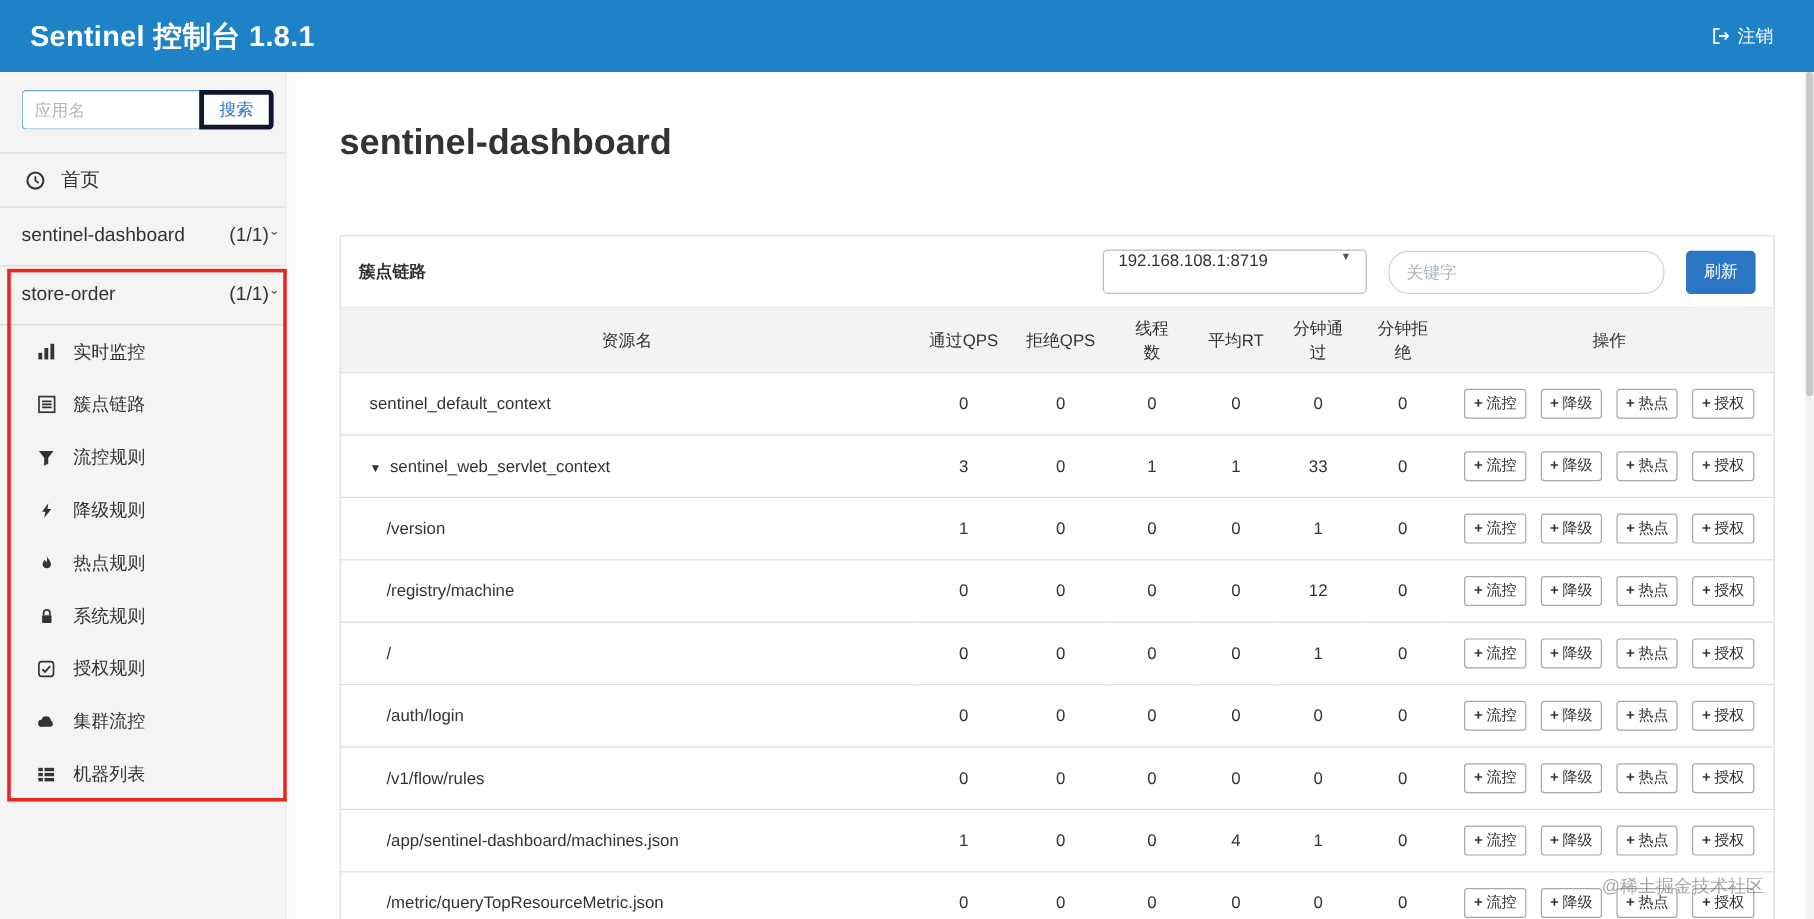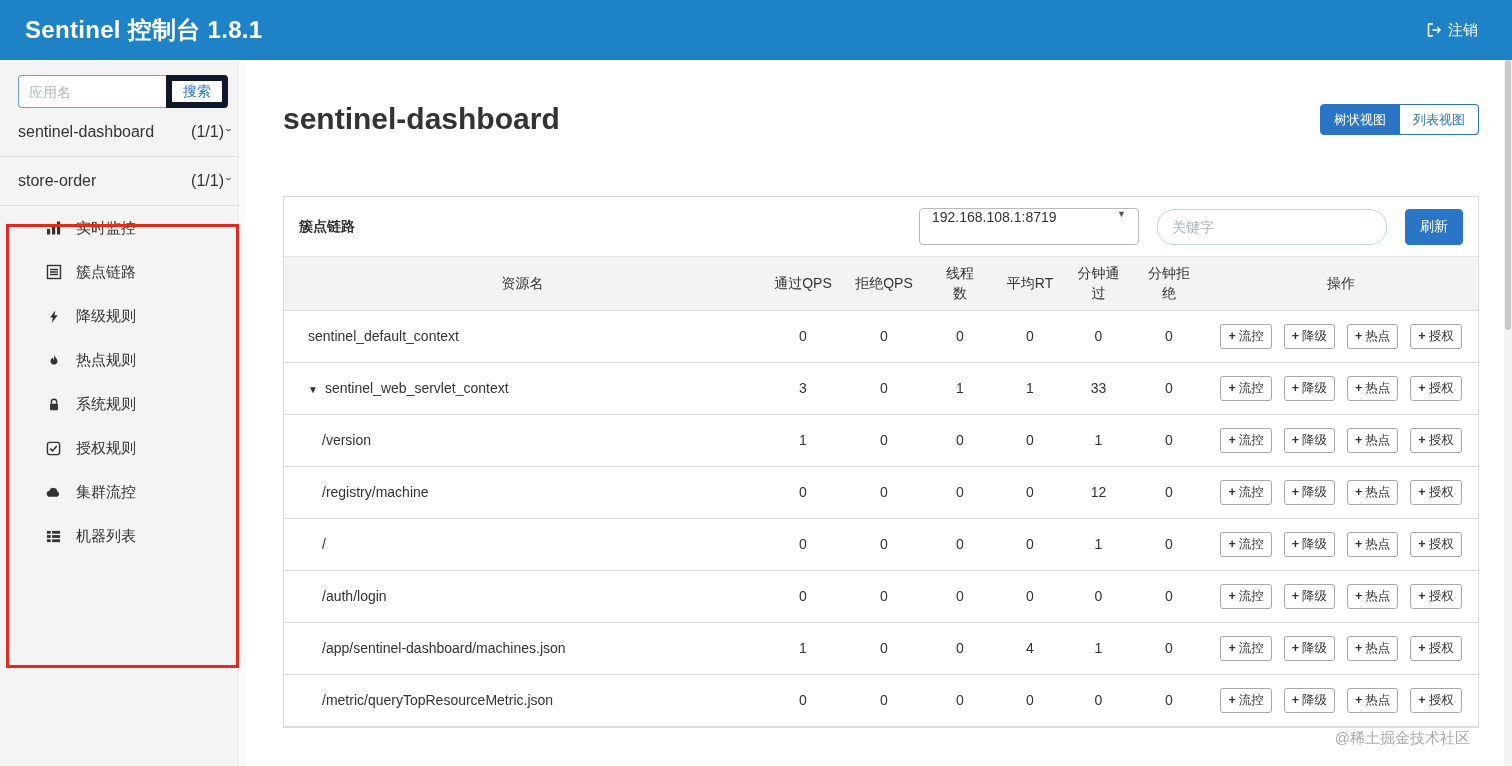--- a/index.html
+++ b/index.html
@@ -17,31 +17,31 @@
   
   .sidebar { position:absolute; left:0; top:60px; width:245px; height:766px;
              background:#f4f4f4; }
   .side-scroll { position:absolute; left:238px; top:60px; width:8px; height:706px;
                  background:#fbfbfb; border-left:1px solid #ececec; z-index:20; }
   .search-group { display:flex; padding:15px 17px 0 18px; }
   .search-input { width:148px; height:33px; border:1px solid #66a8d4; border-right:none;
                   border-radius:4px 0 0 4px; background:#fff; padding:0 10px; font-size:14px;
                   color:#333; outline:none; font-family:inherit; }
   .search-input::placeholder { color:#b0b6bd; }
-  .search-btn { width:62px; height:33px; border:6px solid #0f172a; border-radius:0 4px 4px 0;
+  .search-btn { width:62px; height:33px; border:4px solid #0f172a; border-radius:0 4px 4px 0;
                 background:#fdfdfd; color:var(--accent,#2a76c5); font-size:14px; cursor:pointer;
                 font-family:Liberation Mono, monospace; }
   .home-row { margin-top:19px; height:46px; border-top:1px solid #ddd; border-bottom:1px solid #ddd;
               display:flex; align-items:center; gap:13px; padding:0 21px; font-size:16px; cursor:pointer; }
   .home-row .ic { display:inline-flex; color:#333; }
   .app-row { height:49px; border-bottom:1px solid #ddd; display:flex; align-items:center;
              padding:0 14px 0 18px; font-size:16px; cursor:pointer; }
   .app-row .right { margin-left:auto; display:flex; align-items:center;justify-content:space-between; }
   .caret-char { font-size:15px; margin-left:2px; transform:translateY(2px); color:#444; }
-  .menu-item { height:44px; display:flex; align-items:center; gap:14px; padding-left:45px;
+  .menu-item { height:44px; display:flex; align-items:center; gap:14px; padding-left:30px;
                font-size:15px; cursor:pointer; }
   .menu-item .ic { width:17px; display:inline-flex; justify-content:center; color:#333; }
 
   
   .annotation { position:absolute; left:6px; top:224px; width:233px; height:444px;
                 border:3px solid var(--annotation,#e8271e); z-index:40; pointer-events:none; }
 
   
   .vscroll { position:absolute; right:0; top:60px; width:8px; height:706px; background:#f3f3f3; z-index:25; }
   .vscroll .thumb { position:absolute; top:0; left:1px; width:6px; height:270px;
@@ -110,20 +110,29 @@
     <span>注销</span>
   </div>
 </header>
 
 <aside class="sidebar">
   <div class="search-group">
     <input class="search-input" placeholder="应用名" style="">
     <button class="search-btn">搜索</button>
   </div>
 
+  <div class="home-row">
+    <span class="ic">
+      <svg viewBox="0 0 16 16" width="17" height="17">
+          <circle cx="8" cy="8" r="6.3" fill="none" stroke="currentColor" stroke-width="1.6"></circle>
+          <path d="M8 4.5V8l2.6 1.8" fill="none" stroke="currentColor" stroke-width="1.4"></path>
+        </svg>
+    </span>
+    <span>首页</span>
+  </div>
 
   <div class="app-row">
     <span>sentinel-dashboard</span>
     <span class="right">
       <span>(1/1)</span>
       <span class="caret-char">ˇ</span>
     </span>
   </div>
 
   <div class="app-row">
@@ -146,20 +155,28 @@
         <span>实时监控</span>
       </div>
       <div class="menu-item">
         <span class="ic">
           <svg viewBox="0 0 16 16" width="16" height="16">
             <rect x="1.5" y="1.5" width="13" height="13" fill="none" stroke="currentColor" stroke-width="1.4"></rect>
             <path d="M4 5.5h8M4 8h8M4 10.5h8" stroke="currentColor" stroke-width="1.3" fill="none"></path>
           </svg>
         </span>
         <span>簇点链路</span>
+      </div>
+      <div class="menu-item">
+        <span class="ic">
+          <svg viewBox="0 0 16 16" width="15" height="15">
+            <path d="M1.5 2h13L9.8 8v5.2L6.2 15V8z" fill="currentColor"></path>
+          </svg>
+        </span>
+        <span>流控规则</span>
       </div>
       <div class="menu-item">
         <span class="ic">
           <svg viewBox="0 0 16 16" width="14" height="15">
             <path d="M9.5 1 3.5 9h3.2L5.5 15l6.8-8.5H8.6z" fill="currentColor"></path>
           </svg>
         </span>
         <span>降级规则</span>
       </div>
       <div class="menu-item">
@@ -211,24 +228,20 @@
       </div>
     </nav>
 </aside>
 
 <div class="side-scroll"></div>
 <div class="annotation"></div>
 
 <main class="main">
   <div class="page-head">
     <h1 class="page-title">sentinel-dashboard</h1>
-    <div class="view-toggle">
-      <button class="vt-btn active">树状视图</button>
-      <button class="vt-btn">列表视图</button>
-    </div>
   </div>
 
   <section class="panel">
     <div class="panel-toolbar">
       <span class="panel-title">簇点链路</span>
       <div class="toolbar-right">
         <div class="machine-select">
           <span>192.168.108.1:8719</span>
           <span class="sel-caret">▼</span>
         </div>
@@ -315,20 +328,30 @@
             <td class="res ind"><span>/auth/login</span></td>
             <td class="num">0</td>
             <td class="num">0</td>
             <td class="num">0</td>
             <td class="num">0</td>
             <td class="num">0</td>
             <td class="num">0</td>
             <td class="actions"><button class="act-btn"><span class="plus">+</span>流控</button><button class="act-btn"><span class="plus">+</span>降级</button><button class="act-btn"><span class="plus">+</span>热点</button><button class="act-btn"><span class="plus">+</span>授权</button></td>
           </tr>
           <tr>
+            <td class="res ind"><span>/v1/flow/rules</span></td>
+            <td class="num">0</td>
+            <td class="num">0</td>
+            <td class="num">0</td>
+            <td class="num">0</td>
+            <td class="num">0</td>
+            <td class="num">0</td>
+            <td class="actions"><button class="act-btn"><span class="plus">+</span>流控</button><button class="act-btn"><span class="plus">+</span>降级</button><button class="act-btn"><span class="plus">+</span>热点</button><button class="act-btn"><span class="plus">+</span>授权</button></td>
+          </tr>
+          <tr>
             <td class="res ind"><span>/app/sentinel-dashboard/machines.json</span></td>
             <td class="num">1</td>
             <td class="num">0</td>
             <td class="num">0</td>
             <td class="num">4</td>
             <td class="num">1</td>
             <td class="num">0</td>
             <td class="actions"><button class="act-btn"><span class="plus">+</span>流控</button><button class="act-btn"><span class="plus">+</span>降级</button><button class="act-btn"><span class="plus">+</span>热点</button><button class="act-btn"><span class="plus">+</span>授权</button></td>
           </tr>
           <tr>

